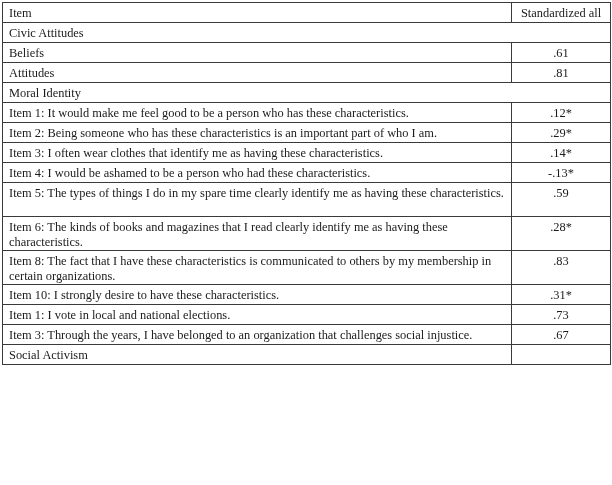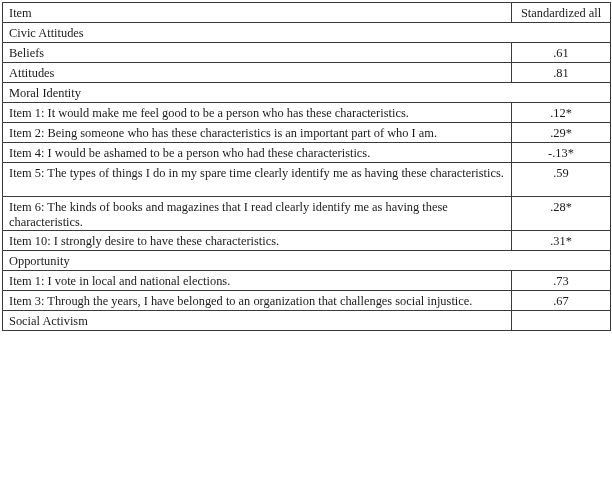--- a/index.html
+++ b/index.html
@@ -57,39 +57,44 @@
     </tr>
     <tr class="single">
       <td class="item">Item 1: It would make me feel good to be a person who has these characteristics.</td>
       <td class="val">.12*</td>
     </tr>
     <tr class="single">
       <td class="item">Item 2: Being someone who has these characteristics is an important part of who I am.</td>
       <td class="val">.29*</td>
     </tr>
     <tr class="single">
+      <td class="item">Item 3: I often wear clothes that identify me as having these characteristics.</td>
+      <td class="val">.14*</td>
+    </tr>
+    <tr class="single">
       <td class="item">Item 4: I would be ashamed to be a person who had these characteristics.</td>
       <td class="val">-.13*</td>
     </tr>
     <tr class="double">
       <td class="item">Item 5: The types of things I do in my spare time clearly identify me as having these characteristics.</td>
       <td class="val">.59</td>
     </tr>
     <tr class="double">
       <td class="item">Item 6: The kinds of books and magazines that I read clearly identify me as having these characteristics.</td>
       <td class="val">.28*</td>
     </tr>
+    <tr class="double">
+      <td class="item">Item 8: The fact that I have these characteristics is communicated to others by my membership in certain organizations.</td>
+      <td class="val">.83</td>
+    </tr>
     <tr class="single">
       <td class="item">Item 10: I strongly desire to have these characteristics.</td>
       <td class="val">.31*</td>
     </tr>
 
-    <tr class="single">
-      <td colspan="2">Opportunity</td>
-    </tr>
     <tr class="single">
       <td class="item">Item 1: I vote in local and national elections.</td>
       <td class="val">.73</td>
     </tr>
     <tr class="single">
       <td class="item">Item 3: Through the years, I have belonged to an organization that challenges social injustice.</td>
       <td class="val">.67</td>
     </tr>
 
     <tr class="single">

